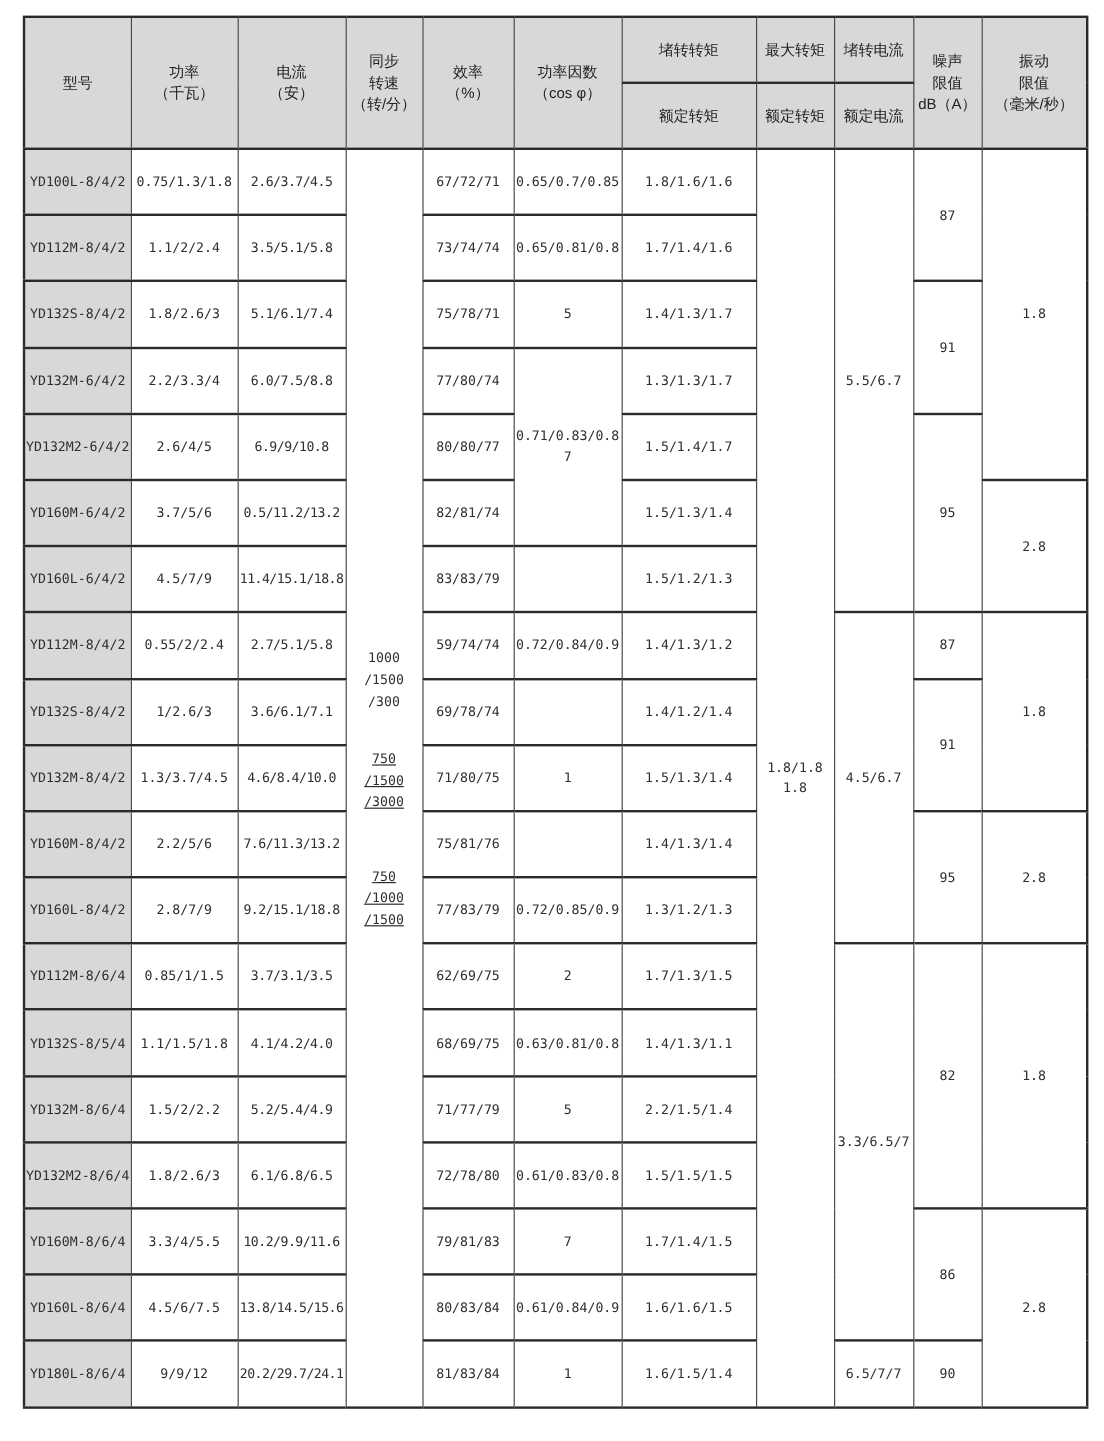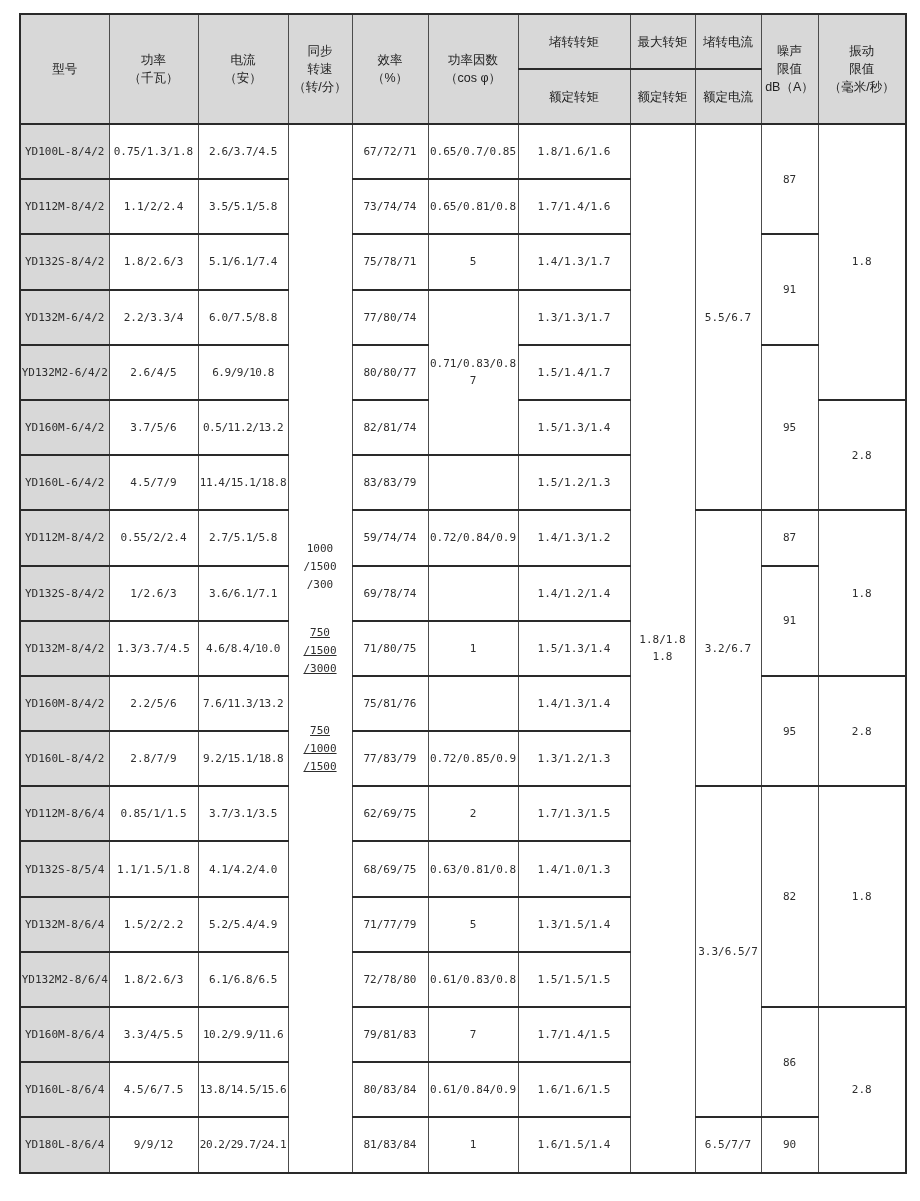--- a/index.html
+++ b/index.html
@@ -155,21 +155,21 @@
         <td data-name="cell-power-factor"></td>
         <td data-name="cell-torque-ratio">1.5/1.2/1.3</td>
       </tr>
       <tr data-name="table-row">
         <th data-name="cell-model" class="model">YD112M-8/4/2</th>
         <td data-name="cell-power">0.55/2/2.4</td>
         <td data-name="cell-current">2.7/5.1/5.8</td>
         <td data-name="cell-efficiency">59/74/74</td>
         <td data-name="cell-power-factor">0.72/0.84/0.9</td>
         <td data-name="cell-torque-ratio">1.4/1.3/1.2</td>
-        <td data-name="cell-locked-current" rowspan="5">3.2/6.7</td>
+        <td data-name="cell-locked-current" rowspan="5">4.5/6.7</td>
         <td data-name="cell-noise">87</td>
         <td data-name="cell-vibration" rowspan="3">1.8</td>
       </tr>
       <tr data-name="table-row">
         <th data-name="cell-model" class="model">YD132S-8/4/2</th>
         <td data-name="cell-power">1/2.6/3</td>
         <td data-name="cell-current">3.6/6.1/7.1</td>
         <td data-name="cell-efficiency">69/78/74</td>
         <td data-name="cell-power-factor"></td>
         <td data-name="cell-torque-ratio">1.4/1.2/1.4</td>
@@ -211,29 +211,29 @@
         <td data-name="cell-locked-current" rowspan="6">3.3/6.5/7</td>
         <td data-name="cell-noise" rowspan="4">82</td>
         <td data-name="cell-vibration" rowspan="4">1.8</td>
       </tr>
       <tr data-name="table-row">
         <th data-name="cell-model" class="model">YD132S-8/5/4</th>
         <td data-name="cell-power">1.1/1.5/1.8</td>
         <td data-name="cell-current">4.1/4.2/4.0</td>
         <td data-name="cell-efficiency">68/69/75</td>
         <td data-name="cell-power-factor">0.63/0.81/0.8</td>
-        <td data-name="cell-torque-ratio">1.4/1.0/1.3</td>
+        <td data-name="cell-torque-ratio">1.4/1.3/1.1</td>
       </tr>
       <tr data-name="table-row">
         <th data-name="cell-model" class="model">YD132M-8/6/4</th>
         <td data-name="cell-power">1.5/2/2.2</td>
         <td data-name="cell-current">5.2/5.4/4.9</td>
         <td data-name="cell-efficiency">71/77/79</td>
         <td data-name="cell-power-factor">5</td>
-        <td data-name="cell-torque-ratio">1.3/1.5/1.4</td>
+        <td data-name="cell-torque-ratio">2.2/1.5/1.4</td>
       </tr>
       <tr data-name="table-row">
         <th data-name="cell-model" class="model">YD132M2-8/6/4</th>
         <td data-name="cell-power">1.8/2.6/3</td>
         <td data-name="cell-current">6.1/6.8/6.5</td>
         <td data-name="cell-efficiency">72/78/80</td>
         <td data-name="cell-power-factor">0.61/0.83/0.8</td>
         <td data-name="cell-torque-ratio">1.5/1.5/1.5</td>
       </tr>
       <tr data-name="table-row">

